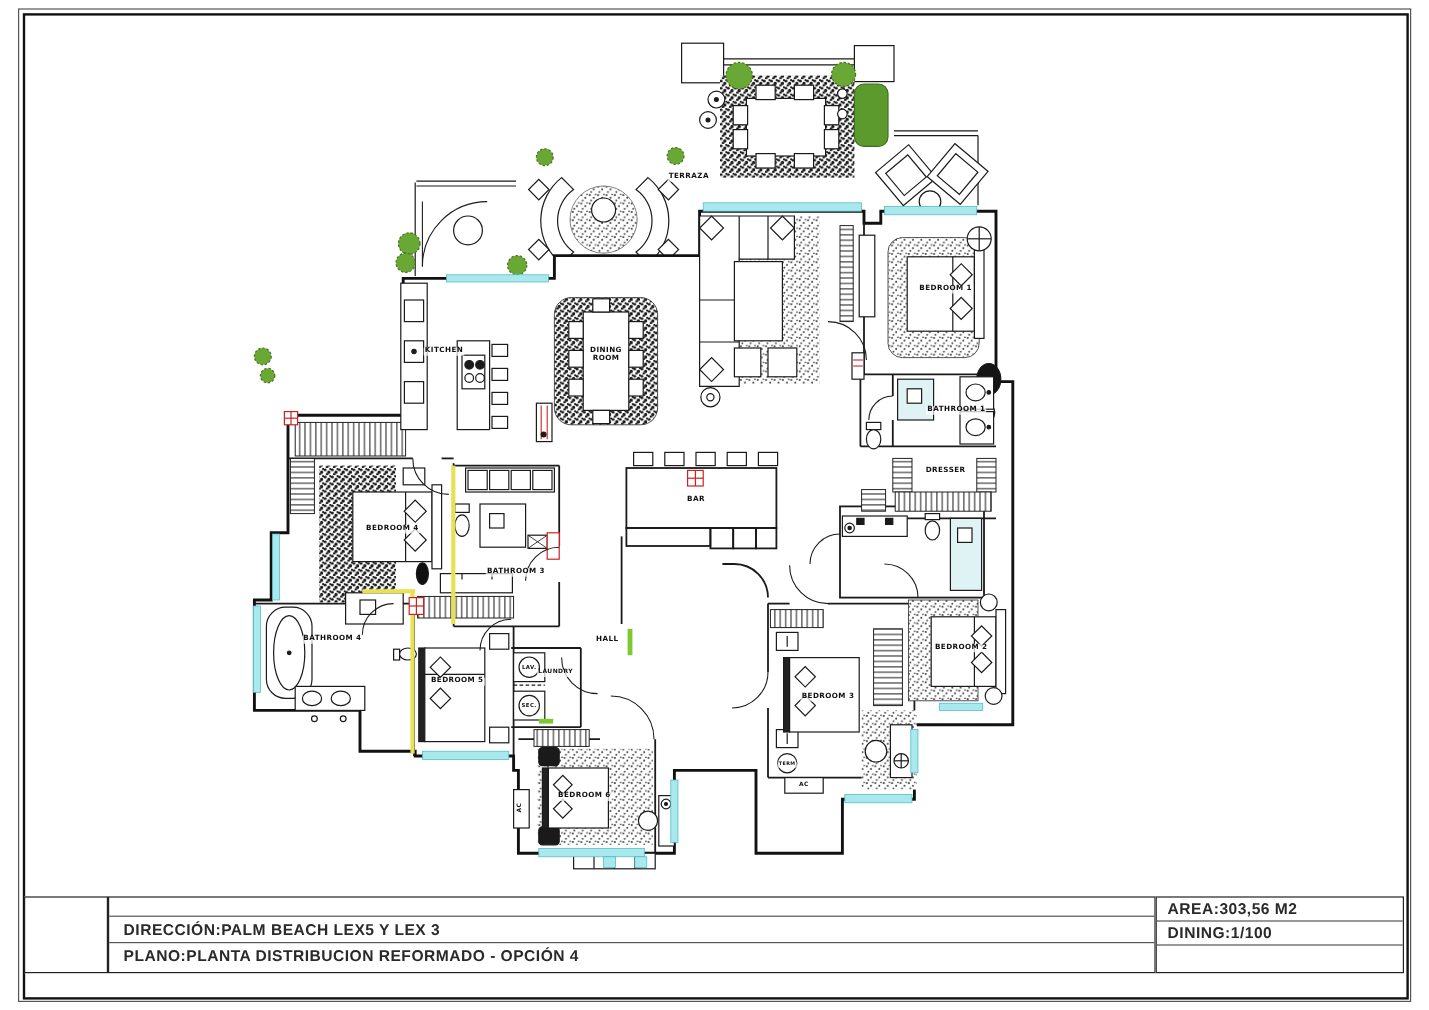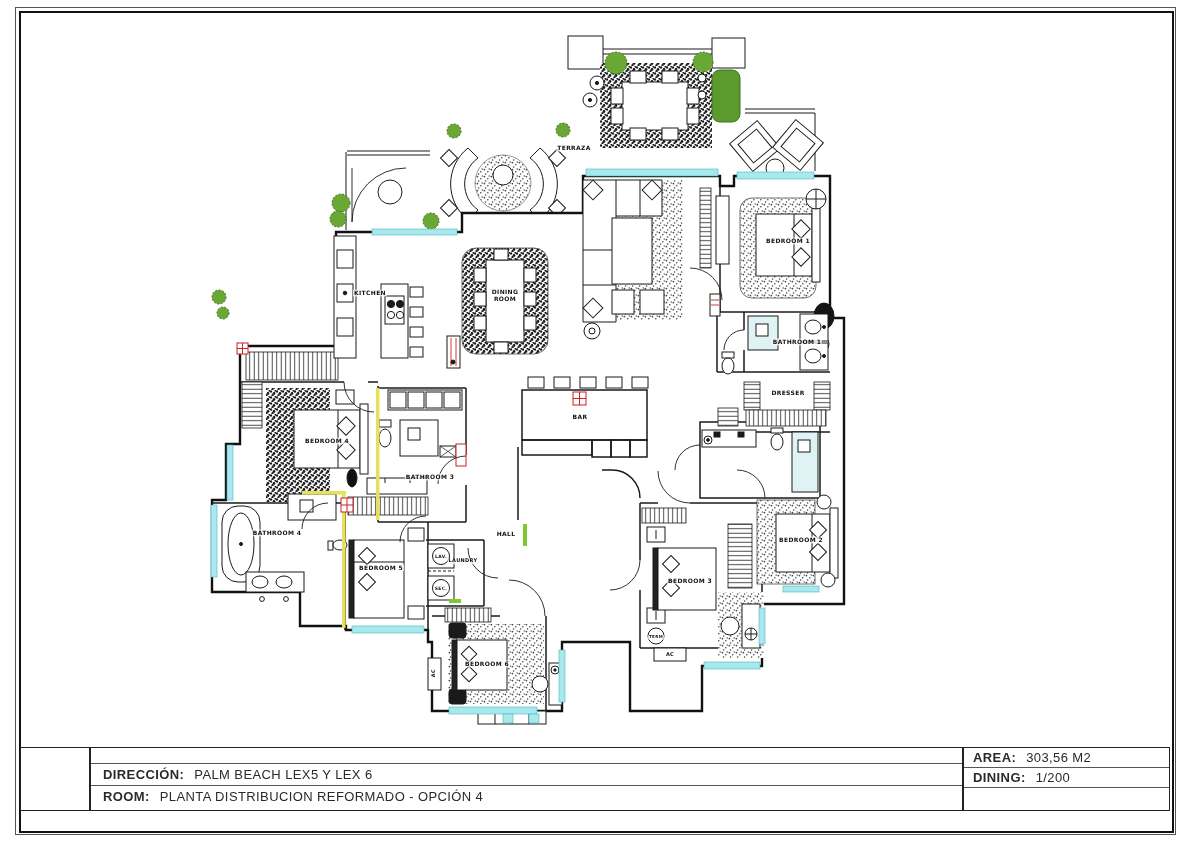--- a/index.html
+++ b/index.html
@@ -17,26 +17,26 @@
       white-space:pre-line;text-align:center;background:rgba(255,255,255,.72);
       padding:0 1px;border-radius:1px;pointer-events:none;}
   .room-label.vertical{transform:translate(-50%,-50%) rotate(-90deg);}
   
   .tb-box{position:absolute;border:1.2px solid #222;background:#fff;box-sizing:border-box;}
   .tb-corner{left:20px;top:747px;width:70px;height:64px;}
   .tb-main{left:90px;top:747px;width:873px;height:64px;}
   .tb-right{left:963px;top:747px;width:207px;height:64px;}
   .tb-strip{height:15px;border-bottom:1px solid #555;}
   .tb-row{height:21px;border-bottom:1px solid #555;display:flex;align-items:center;
-          padding-left:12px;gap:10px;font-size:13px;color:#2a2a2a;letter-spacing:.4px;}
+          padding-left:12px;font-size:13px;color:#2a2a2a;letter-spacing:.4px;}
   .tb-row:last-child{border-bottom:none;}
   .tb-right .tb-row{height:19px;padding-left:9px;}
   .tb-right .tb-row.empty{height:22px;}
   .tb-label{font-weight:700;}
-  .tb-value{font-weight:400;text-align:center;}
+  .tb-value{font-weight:700;text-align:center;}
 </style>
 </head>
 <body>
 
 <div class="sheet">
   <div class="frame-outer"></div>
   <div class="frame-inner"></div>
 
   <svg class="plan" width="1191" height="742" viewBox="0 0 1191 742">
     <defs>
@@ -517,32 +517,32 @@
       <span class="room-label" style="left: 670px; top: 655px; font-size: 5px;">AC</span>
       <span class="room-label" style="left: 801px; top: 540px;">BEDROOM 2</span>
     </div>
 
   <div class="tb-box tb-corner"></div>
 
   <div class="tb-box tb-main">
     <div class="tb-strip"></div>
     <div class="tb-row">
       <span class="tb-label">DIRECCIÓN:</span>
-      <span class="tb-value">PALM BEACH LEX5 Y LEX 6</span>
+      <span class="tb-value">PALM BEACH LEX5 Y LEX 3</span>
     </div>
     <div class="tb-row">
-      <span class="tb-label">ROOM:</span>
+      <span class="tb-label">PLANO:</span>
       <span class="tb-value">PLANTA DISTRIBUCION REFORMADO - OPCIÓN 4</span>
     </div>
   </div>
 
   <div class="tb-box tb-right">
     <div class="tb-row">
       <span class="tb-label">AREA:</span>
       <span class="tb-value">303,56 M2</span>
     </div>
     <div class="tb-row">
       <span class="tb-label">DINING:</span>
-      <span class="tb-value">1/200</span>
+      <span class="tb-value">1/100</span>
     </div>
     <div class="tb-row empty"></div>
   </div>
 </div>
 
 </body></html>

